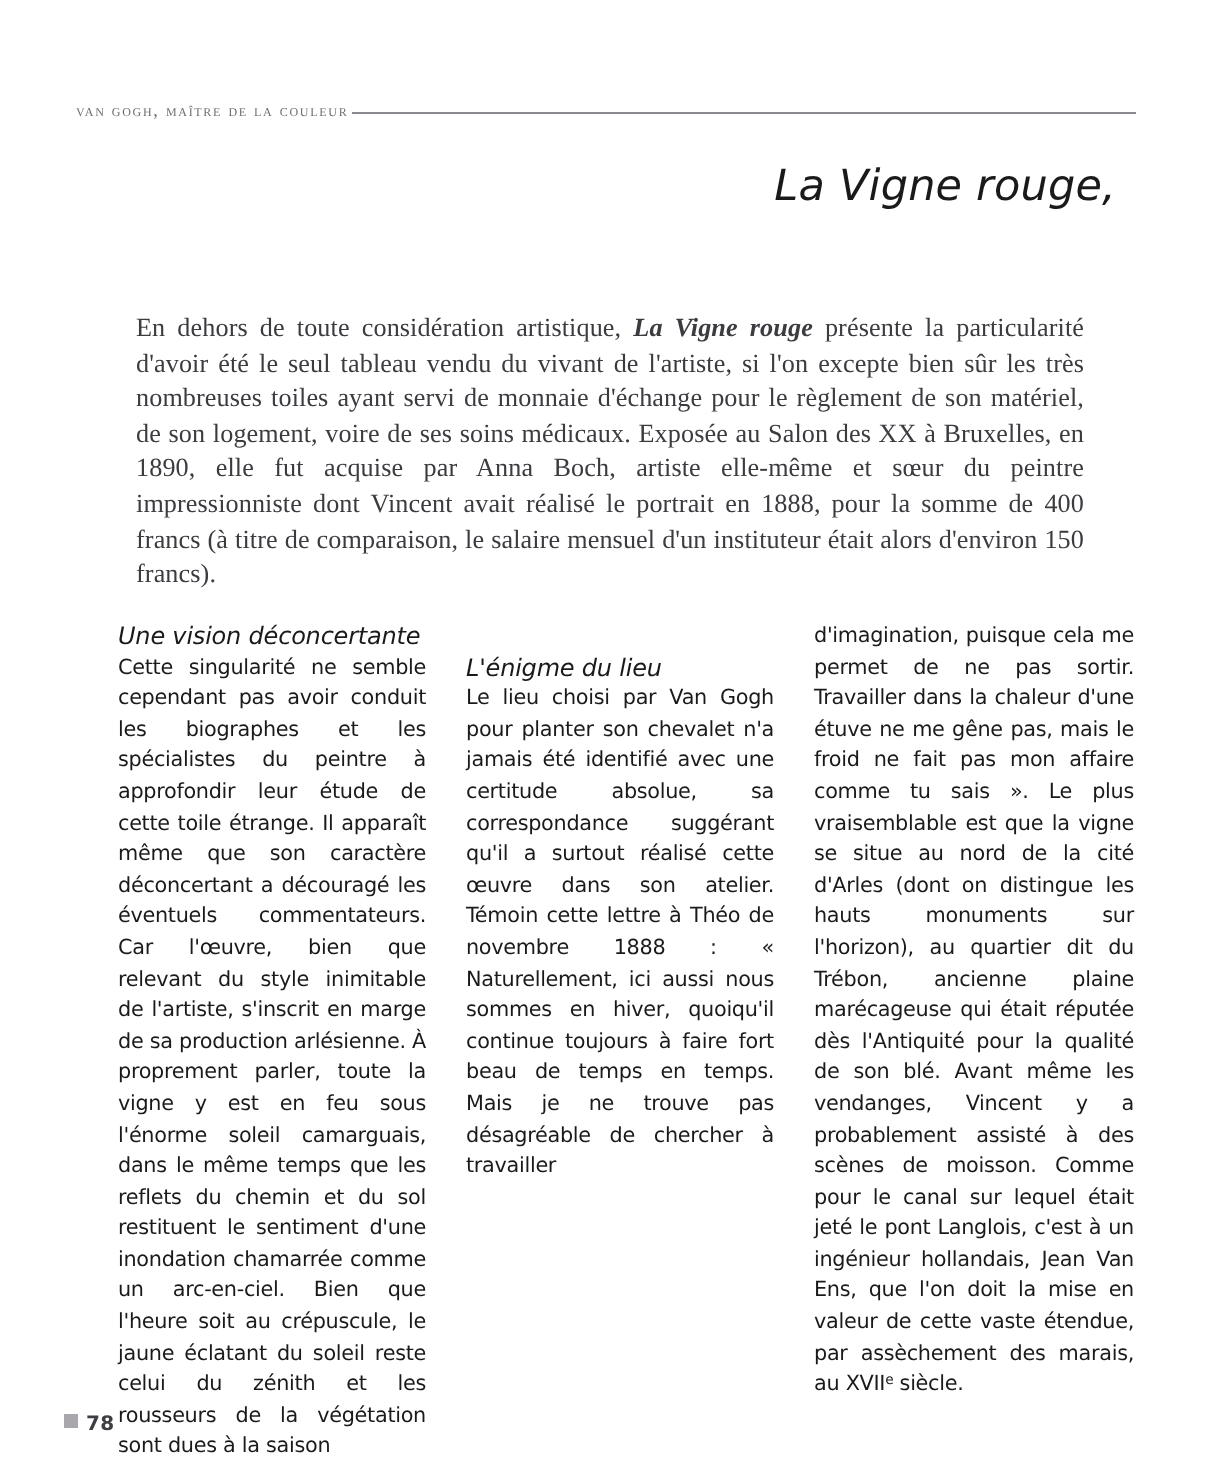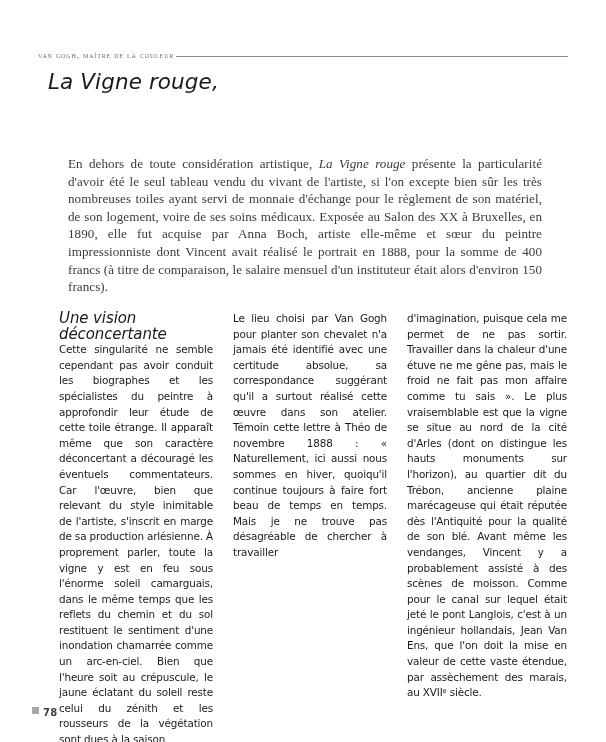--- a/index.html
+++ b/index.html
@@ -49,23 +49,23 @@
     height: 1px;
     background: #8a8b90;
     position: relative;
     top: 1px;
   }
 
   
   .title-block {
     position: absolute;
     left: 48px;
-    top: 70px;
+    top: 82px;
     width: 510px;
-    text-align: left;
+    text-align: right;
   }
   .title-main {
     font-family: "DejaVu Sans", sans-serif;
     font-style: italic;
     font-size: 21.5px;
     font-weight: 400;
     color: #1a1a1a;
     letter-spacing: 0.1px;
     line-height: 1.16;
     margin: 0;
@@ -88,20 +88,21 @@
     width: 474px;
     font-family: "Liberation Serif", serif;
     font-size: 13.1px;
     line-height: 17.6px;
     color: #3b3b40;
     text-align: justify;
     letter-spacing: 0.05px;
   }
   .intro em {
     font-style: italic;
+    font-weight: bold;
   }
 
   
   .columns {
     position: absolute;
     left: 59px;
     top: 311px;
     width: 492px;
     height: 375px;
     display: flex;
@@ -109,21 +110,21 @@
   }
   .col {
     width: 154px;
     flex: 0 0 154px;
   }
   .col:last-child { width: 160px; flex: 0 0 160px; }
 
   .subhead {
     font-family: "DejaVu Sans", sans-serif;
     font-style: italic;
-    font-size: 15px;
+    font-size: 12px;
     color: #1a1a1a;
     line-height: 15.6px;
     margin: 0 0 0 0;
     letter-spacing: -0.1px;
   }
   .subhead.spaced {
     margin-top: 15.6px;
   }
   .body-par {
     font-family: "DejaVu Sans", sans-serif;
@@ -182,20 +183,21 @@
   <div class="intro"><span>En dehors de toute considération artistique, </span><em>La Vigne rouge</em><span> présente la particularité d'avoir été le seul tableau vendu du vivant de l'artiste, si l'on excepte bien sûr les très nombreuses toiles ayant servi de monnaie d'échange pour le règlement de son matériel, de son logement, voire de ses soins médicaux. Exposée au Salon des XX à Bruxelles, en 1890, elle fut acquise par Anna Boch, artiste elle-même et sœur du peintre impressionniste dont Vincent avait réalisé le portrait en 1888, pour la somme de 400 francs (à titre de comparaison, le salaire mensuel d'un instituteur était alors d'environ 150 francs).</span></div>
 
   <div class="columns">
 
     <div class="col">
       <div class="subhead">Une vision déconcertante</div>
       <p class="body-par">Cette singularité ne semble cependant pas avoir conduit les biographes et les spécialistes du peintre à approfondir leur étude de cette toile étrange. Il apparaît même que son caractère déconcertant a découragé les éventuels commentateurs. Car l'œuvre, bien que relevant du style inimitable de l'artiste, s'inscrit en marge de sa production arlésienne. À proprement parler, toute la vigne y est en feu sous l'énorme soleil camarguais, dans le même temps que les reflets du chemin et du sol restituent le sentiment d'une inondation chamarrée comme un arc-en-ciel. Bien que l'heure soit au crépuscule, le jaune éclatant du soleil reste celui du zénith et les rousseurs de la végétation sont dues à la saison</p>
     </div>
 
     <div class="col">
+      <div class="subhead spaced">L'énigme du lieu</div>
       <p class="body-par">Le lieu choisi par Van Gogh pour planter son chevalet n'a jamais été identifié avec une certitude absolue, sa correspondance suggérant qu'il a surtout réalisé cette œuvre dans son atelier. Témoin cette lettre à Théo de novembre 1888 : « Naturellement, ici aussi nous sommes en hiver, quoiqu'il continue toujours à faire fort beau de temps en temps. Mais je ne trouve pas désagréable de chercher à travailler</p>
     </div>
 
     <div class="col">
       <p class="body-par"><span>d'imagination, puisque cela me permet de ne pas sortir. Travailler dans la chaleur d'une étuve ne me gêne pas, mais le froid ne fait pas mon affaire comme tu sais ». Le plus vraisemblable est que la vigne se situe au nord de la cité d'Arles (dont on distingue les hauts monuments sur l'horizon), au quartier dit du Trébon, ancienne plaine marécageuse qui était réputée dès l'Antiquité pour la qualité de son blé. Avant même les vendanges, Vincent y a probablement assisté à des scènes de moisson. Comme pour le canal sur lequel était jeté le pont Langlois, c'est à un ingénieur hollandais, Jean Van Ens, que l'on doit la mise en valeur de cette vaste étendue, par assèchement des marais, au </span><span>XVII</span><sup>e</sup><span> siècle.</span></p>
     </div>
 
   </div>
 
   <div class="folio">

